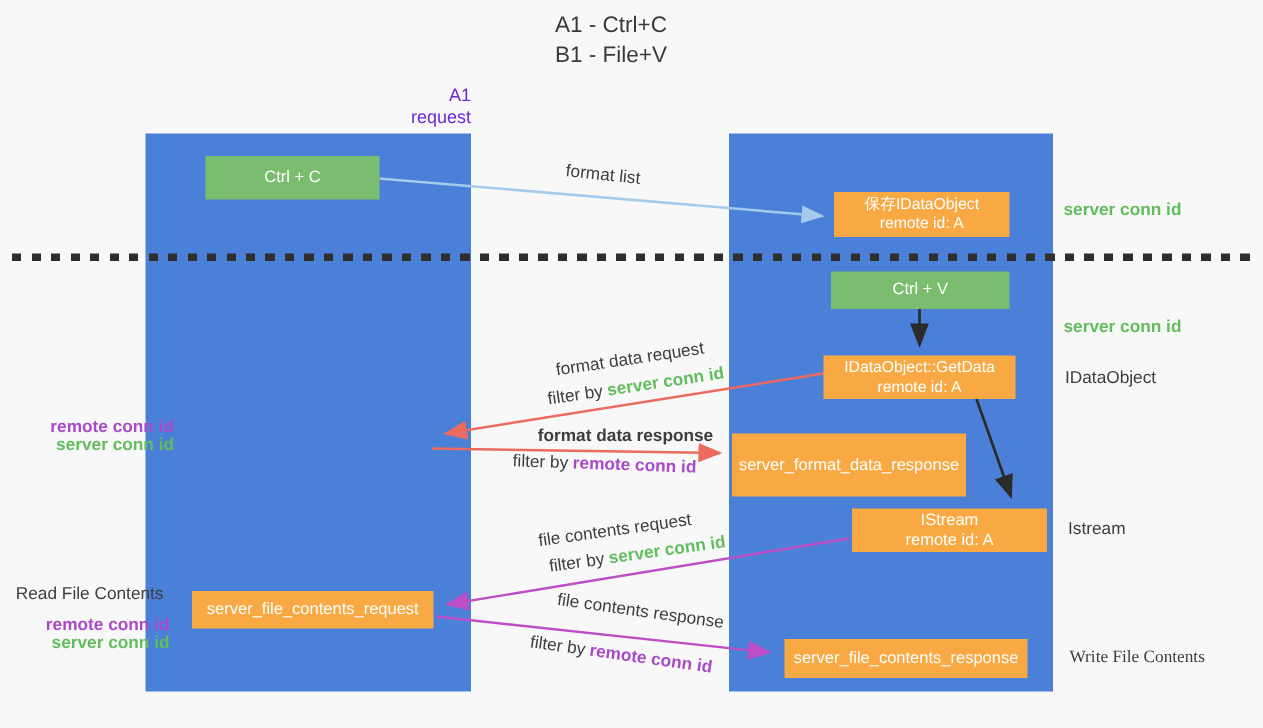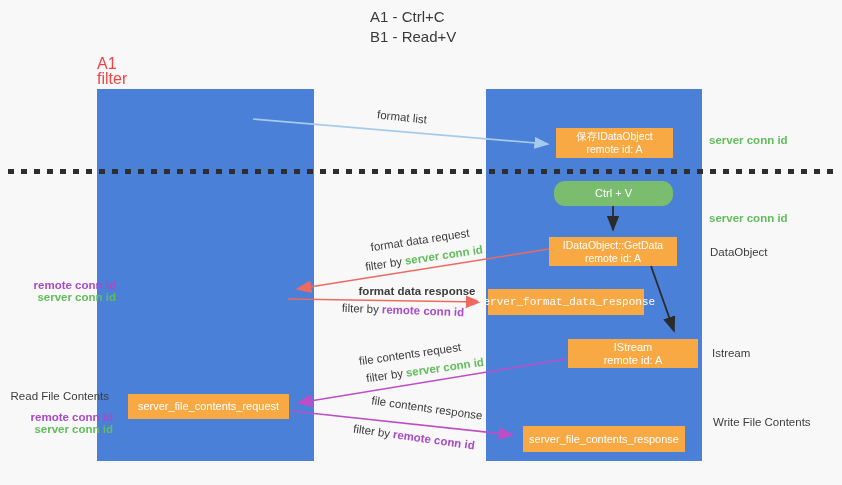--- a/index.html
+++ b/index.html
@@ -1,21 +1,21 @@
 <!DOCTYPE html>
 <html><head>
 <meta charset="utf-8">
 <style>
   html,body{margin:0;padding:0;background:#f8f8f8;}
   .stage{
     position:relative;width:842px;height:485px;background:#f8f8f8;
     font-family:"Liberation Sans",sans-serif;overflow:hidden;color:#3d3d3d;padding-left:21px;
   }
   .title{position:absolute;left:370px;top:7px;font-size:15px;line-height:20px;color:#3a3a3a;}
-  .col-header{position:absolute;top:56px;text-align:left;font-size:16px;line-height:15px;color:#ef4444;}
+  .col-header{position:absolute;top:56px;text-align:right;font-size:12px;line-height:15px;color:#6d28d9;}
   .col-header.a{left:97px;width:217px;}
   .col-header.b{left:486px;width:216px;}
   .column{position:absolute;top:89px;height:372px;background:#4a80d8;}
   .column.a{left:97px;width:217px;}
   .column.b{left:486px;width:216px;}
   .divider{
     position:absolute;left:8px;top:169px;width:830px;height:5px;
     background:repeating-linear-gradient(90deg,#2e2e2e 0 6px,transparent 6px 13px);
   }
   .node{
@@ -33,26 +33,26 @@
   .purple-text{color:#a94ac9;font-weight:bold;}
   .arrows{position:absolute;left:0;top:0;z-index:2;pointer-events:none;}
 </style>
 </head>
 <body>
 
 <div class="stage">
 
   <div class="title">
     <div>A1 - Ctrl+C</div>
-    <div>B1 - Read+V</div>
+    <div>B1 - File+V</div>
   </div>
 
   <div class="col-header a">
     <div>A1</div>
-    <div>filter</div>
+    <div>request</div>
   </div>
 
   <div class="column a"></div>
   <div class="column b"></div>
 
   <div class="divider"></div>
 
   <svg class="arrows" width="842" height="485">
     <defs>
       <marker id="m-blue" markerWidth="9" markerHeight="7" refX="8" refY="3.5" orient="auto">
@@ -70,37 +70,40 @@
     </defs>
     <line x1="253" y1="119" x2="548" y2="144" stroke="#a5cbec" stroke-width="1.7" marker-end="url(#m-blue)"></line>
     <line x1="613" y1="206" x2="613" y2="230" stroke="#2b2b2b" stroke-width="1.8" marker-end="url(#m-black)"></line>
     <line x1="549" y1="249" x2="297" y2="289" stroke="#ed6a60" stroke-width="1.6" marker-end="url(#m-red)"></line>
     <line x1="288" y1="299" x2="480" y2="302" stroke="#ed6a60" stroke-width="1.6" marker-end="url(#m-red)"></line>
     <line x1="651" y1="266" x2="674" y2="331" stroke="#2b2b2b" stroke-width="1.8" marker-end="url(#m-black)"></line>
     <line x1="566" y1="359" x2="298" y2="403" stroke="#bd4ec5" stroke-width="1.6" marker-end="url(#m-mag)"></line>
     <line x1="291" y1="411" x2="513" y2="435" stroke="#bd4ec5" stroke-width="1.6" marker-end="url(#m-mag)"></line>
   </svg>
 
+  <div class="node green" style="left:137px;top:104px;width:116px;height:29px;">
+    <div>Ctrl + C</div>
+  </div>
 
   <div class="node orange" style="left:556px;top:128px;width:117px;height:30px;font-size:10.5px;">
     <div>保存IDataObject</div>
     <div>remote id: A</div>
   </div>
 
-  <div class="node green" style="left:554px;top:181px;width:119px;height:25px;border-radius:11px;">
+  <div class="node green" style="left:554px;top:181px;width:119px;height:25px;">
     <div>Ctrl + V</div>
   </div>
 
   <div class="node orange" style="left:549px;top:237px;width:128px;height:29px;font-size:10.5px;">
     <div>IDataObject::GetData</div>
     <div>remote id: A</div>
   </div>
 
 
-  <div class="node orange" style="left:488px;top:289px;width:156px;height:26px;font-family:Liberation Mono, monospace;">
+  <div class="node orange" style="left:488px;top:289px;width:156px;height:42px;">
     <div>server_format_data_response</div>
   </div>
 
   <div class="node orange" style="left:568px;top:339px;width:130px;height:29px;">
     <div>IStream</div>
     <div>remote id: A</div>
   </div>
 
   <div class="node orange" style="left:523px;top:426px;width:162px;height:26px;">
     <div>server_file_contents_response</div>
@@ -127,23 +130,23 @@
     <span style="margin-right:3px;">filter by</span><span class="green-text">server conn id</span>
   </div>
 
   <div class="flow-label" style="left:427px;top:408px;transform:translate(-50%,-50%) rotate(8deg);">file contents response</div>
   <div class="flow-label" style="left:414px;top:437px;transform:translate(-50%,-50%) rotate(8deg);">
     <span style="margin-right:3px;">filter by</span><span class="purple-text">remote conn id</span>
   </div>
 
   <div class="side-label green-text" style="left:709px;top:134px;">server conn id</div>
   <div class="side-label green-text" style="left:709px;top:212px;">server conn id</div>
-  <div class="side-label" style="left:710px;top:246px;">DataObject</div>
+  <div class="side-label" style="left:710px;top:246px;">IDataObject</div>
   <div class="side-label" style="left:712px;top:347px;">Istream</div>
-  <div class="side-label" style="left:713px;top:416px;">Write File Contents</div>
+  <div class="side-label" style="left:713px;top:432px;font-family:Liberation Serif, serif;">Write File Contents</div>
 
   <div class="side-label purple-text right-align" style="right:747px;top:279px;">remote conn id</div>
   <div class="side-label green-text right-align" style="right:747px;top:291px;">server conn id</div>
 
   <div class="side-label right-align" style="right:754px;top:390px;">Read File Contents</div>
   <div class="side-label purple-text right-align" style="right:750px;top:411px;">remote conn id</div>
   <div class="side-label green-text right-align" style="right:750px;top:423px;">server conn id</div>
 
 </div>
 

